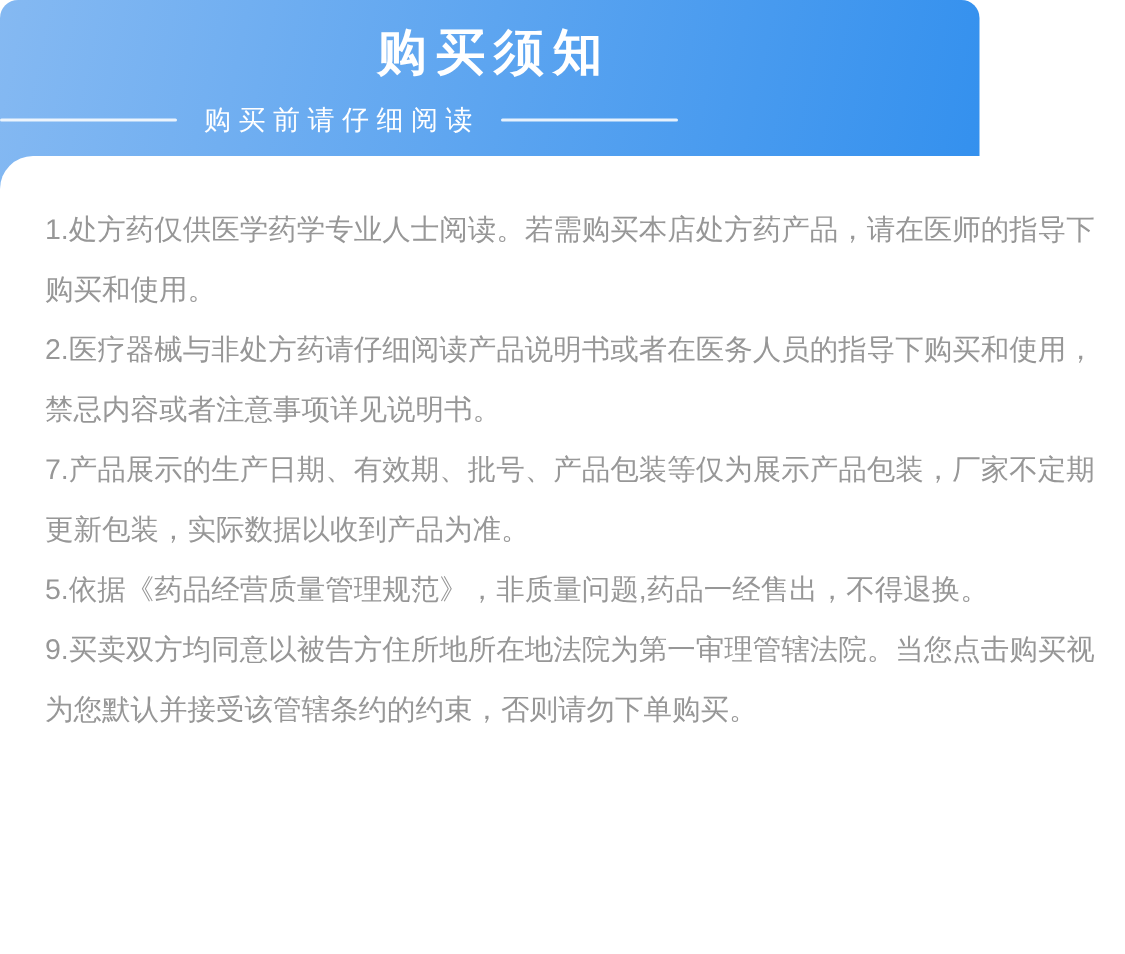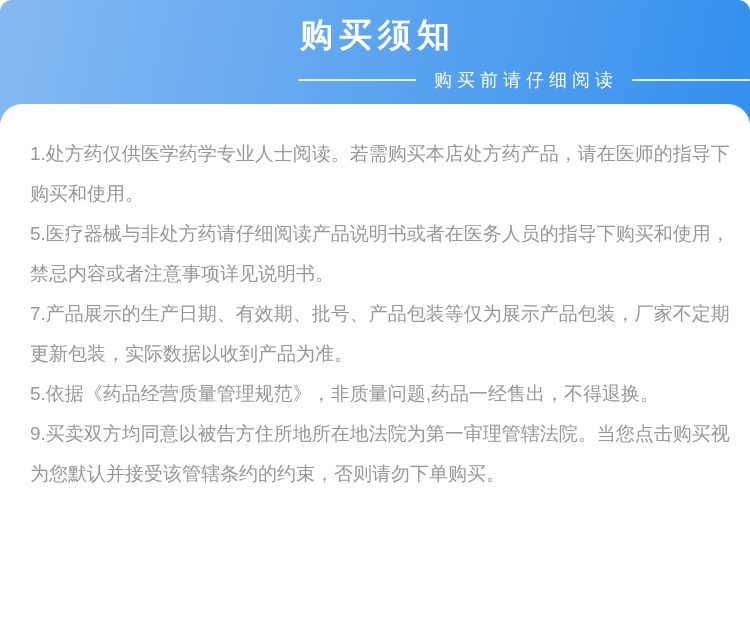--- a/index.html
+++ b/index.html
@@ -11,21 +11,21 @@
     height: 636px;
     position: relative;
     background: #ffffff;
     font-family: "Liberation Sans", sans-serif;
     overflow: hidden;
   }
   .banner {
     position: absolute;
     top: 0;
     left: 0;
-    width: 750px;
+    width: 653px;
     height: 140px;
     border-radius: 12px 12px 0 0;
     background: linear-gradient(102deg,
       var(--banner-gradient-start, #85B9F2) 0%,
       var(--banner-gradient-end, #3390EE) 100%);
   }
   .banner-title {
     margin: 0;
     padding-top: 14px;
     text-align: center;
@@ -33,21 +33,21 @@
     line-height: 42px;
     font-weight: bold;
     color: var(--banner-text, #FFFFFF);
     letter-spacing: 6px;
     text-indent: 6px;
   }
   .subtitle-row {
     margin-top: 12px;
     display: flex;
     align-items: center;
-    justify-content: flex-end;
+    justify-content: flex-start;
   }
   .subtitle-divider {
     width: 118px;
     height: 2px;
     background: rgba(255, 255, 255, 0.85);
     border-radius: 1px;
   }
   .banner-subtitle {
     font-size: 18px;
     line-height: 24px;
@@ -83,18 +83,18 @@
   <div class="subtitle-row">
     <span class="subtitle-divider"></span>
     <span class="banner-subtitle">购买前请仔细阅读</span>
     <span class="subtitle-divider"></span>
   </div>
 </div>
 
 <div class="notice-panel">
   <div>
       <p class="notice-item">1.处方药仅供医学药学专业人士阅读。若需购买本店处方药产品，请在医师的指导下购买和使用。</p>
-      <p class="notice-item">5.医疗器械与非处方药请仔细阅读产品说明书或者在医务人员的指导下购买和使用，禁忌内容或者注意事项详见说明书。</p>
+      <p class="notice-item">2.医疗器械与非处方药请仔细阅读产品说明书或者在医务人员的指导下购买和使用，禁忌内容或者注意事项详见说明书。</p>
       <p class="notice-item">7.产品展示的生产日期、有效期、批号、产品包装等仅为展示产品包装，厂家不定期更新包装，实际数据以收到产品为准。</p>
       <p class="notice-item">5.依据《药品经营质量管理规范》，非质量问题,药品一经售出，不得退换。</p>
       <p class="notice-item">9.买卖双方均同意以被告方住所地所在地法院为第一审理管辖法院。当您点击购买视为您默认并接受该管辖条约的约束，否则请勿下单购买。</p>
     </div>
 </div>
 
 </body></html>

